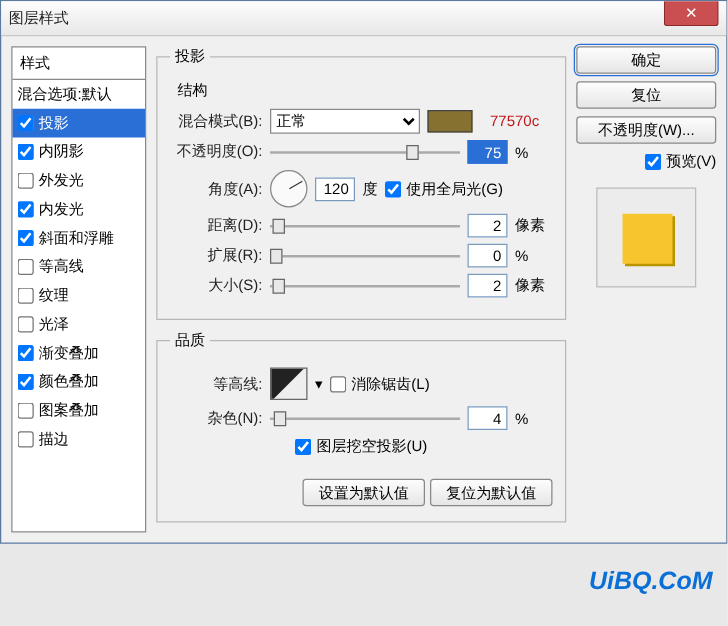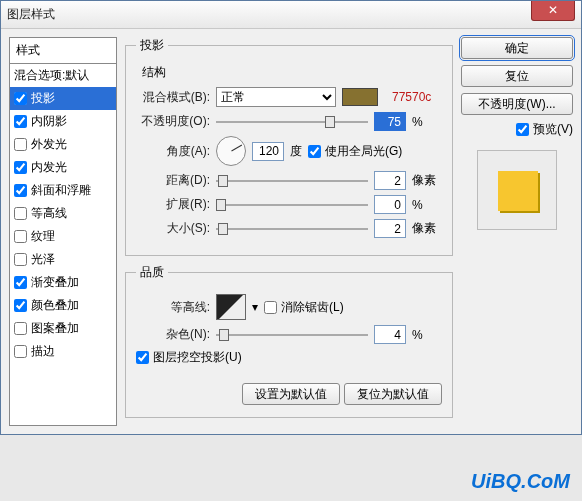--- a/index.html
+++ b/index.html
@@ -35,21 +35,21 @@
   .dial .hand { position: absolute; left: 50%; top: 50%; width: 1px; height: 12px; background: #333; transform-origin: top center; transform: rotate(-120deg); }
   .chk { display: flex; align-items: center; gap: 4px; }
   .contour-sw { width: 30px; height: 26px; border: 1px solid #666; background: linear-gradient(135deg,#222 49%,#eee 51%); }
   .btn { height: 22px; border: 1px solid #888; background: linear-gradient(#fdfdfd,#e6e6e6); border-radius: 3px; padding: 0 12px; cursor: pointer; }
   .right-col { width: 112px; display: flex; flex-direction: column; gap: 6px; align-items: flex-end; }
   .right-col .btn { width: 100%; }
   .btn.primary { outline: 1px solid #2a6fd6; outline-offset: 1px; }
   .preview-box { margin-top: 6px; width: 80px; height: 80px; border: 1px solid #bbb; background: #ececec; align-self: center; position: relative; }
   .preview-inner { position: absolute; left: 20px; top: 20px; width: 40px; height: 40px; background: #f7c62f; box-shadow: 2px 2px 0 #b79400; }
   .defaults-row { display: flex; gap: 4px; justify-content: flex-end; margin-top: 17px; }
-  .watermark { position: absolute; right: 12px; bottom: 8px; font-family: Arial; font-size: 20px; font-style: italic; font-weight: bold; color: #0a6fd6; }
+  .watermark { position: absolute; right: 12px; bottom: 24px; font-family: Arial; font-size: 20px; font-style: italic; font-weight: bold; color: #0a6fd6; }
 </style>
 </head>
 <body>
 
 <div class="window">
   <div class="titlebar">
     <span>图层样式</span>
     <div class="closebtn">✕</div>
   </div>
   <div class="body">
@@ -190,21 +190,21 @@
         </div>
         <div class="row">
           <div class="lbl">杂色(N):</div>
           <div class="slider">
               <div class="track"></div>
               <div class="thumb" style="left:2%"></div>
             </div>
           <input class="num" value="4" style="">
           <span class="unit">%</span>
         </div>
-        <div class="row" style="">
+        <div class="row" style="justify-content:center">
           <label class="chk">
             <input type="checkbox" checked="" style="">
             <span>图层挖空投影(U)</span>
           </label>
         </div>
         <div class="defaults-row">
           <button class="btn">设置为默认值</button>
           <button class="btn">复位为默认值</button>
         </div>
       </fieldset>

